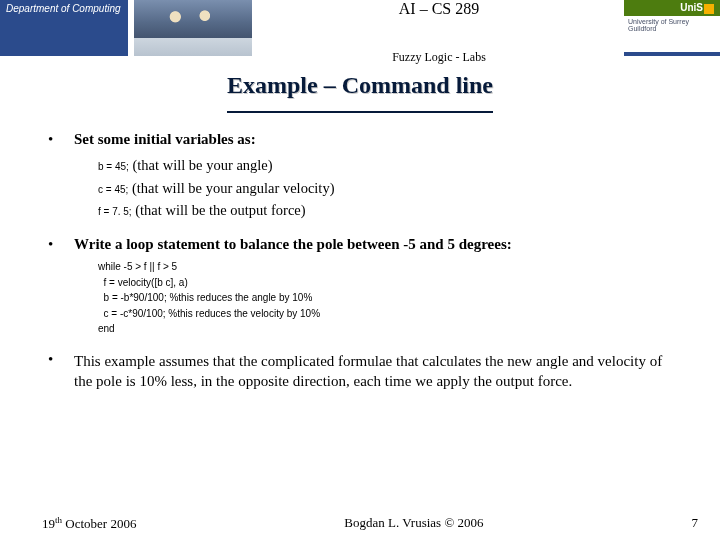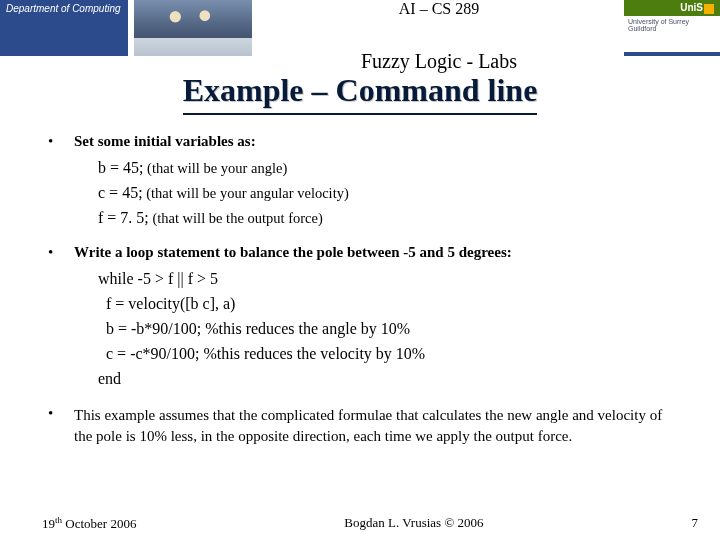--- a/index.html
+++ b/index.html
@@ -20,50 +20,50 @@
     position: relative;
   }
   .photo::after{
     content:""; position:absolute; left:0; right:0; bottom:0; height:18px;
     background: linear-gradient(#cdd6df, #b8c3cf);
   }
   .hdr-mid { flex: 1; display: flex; flex-direction: column; }
   .mid-top { height: 12px; background: #2b4b8c; }
   .mid-body { flex: 1; background: #fff; display: flex; flex-direction: column; justify-content: center; align-items: center; gap: 32px; }
   .mid-body .l1 { font-size: 16px; color: #000; font-family: "Times New Roman", serif; }
-  .mid-body .l2 { font-size: 20px; color: #000; font-family: "Times New Roman", serif; }
+  .mid-body .l2 { font-size: 12px; color: #000; font-family: "Times New Roman", serif; }
   .mid-bot { height: 4px; background: #2b4b8c; }
   .hdr-right { width: 96px; display: flex; flex-direction: column; }
   .logo-strip { height: 16px; background: #4d7c0f; display:flex; align-items:center; justify-content:flex-end; padding-right:6px; }
   .unis { color:#fff; font-family: Arial, sans-serif; font-size:10px; font-weight:bold; }
   .unis .s { color:#f6b100; display:inline-block; width:10px; height:10px; background:#f6b100; margin-left:1px; vertical-align:middle; }
   .logo-sub { flex:1; background:#fff; font-family: Arial, sans-serif; font-size:7px; color:#475067; padding:2px 4px; line-height:1.05;}
   .rt-bot { height:4px; background:#2b4b8c; }
 
   .title-wrap { text-align: center; margin-top: 16px; }
   .title {
     display: inline-block;
     font-family: "Times New Roman", serif;
     font-weight: bold;
-    font-size: 32px;
+    font-size: 24px;
     color: #061a3a;
     border-bottom: 2px solid #061a3a;
-    padding-bottom: 4px;
+    padding-bottom: 12px;
     text-shadow: 1px 1px 0 #c9c9c9;
   }
 
   .content { flex: 1; padding: 8px 48px 0 48px; font-size: 15px; color: #000; }
   .item { display: flex; margin-top: 14px; }
   .item:first-child { margin-top: 10px; }
   .bullet { width: 26px; flex: none; font-size: 15px; }
   .item-body { flex: 1; }
   .lead { font-weight: bold; }
   .code-block { margin-top: 6px; margin-left: 24px; font-size: 14px; line-height: 1.55; }
   .code-line { white-space: pre; }
-  .mono { font-family: Liberation Serif, serif; font-size: 16px; }
+  .mono { font-family: Liberation Sans, sans-serif; font-size: 10px; }
   .serif { font-family: "Times New Roman", serif; font-size: 14.5px; }
   .para { line-height: 1.35; }
 
   .footer { position: absolute; bottom: 8px; left: 0; right: 0; padding: 0 22px 0 42px; display: flex; justify-content: space-between; font-size: 13px; }
   .footer .sup { font-size: 9px; vertical-align: super; margin-top: 20px; }
 </style>
 </head>
 <body>
 
 <div class="slide">

